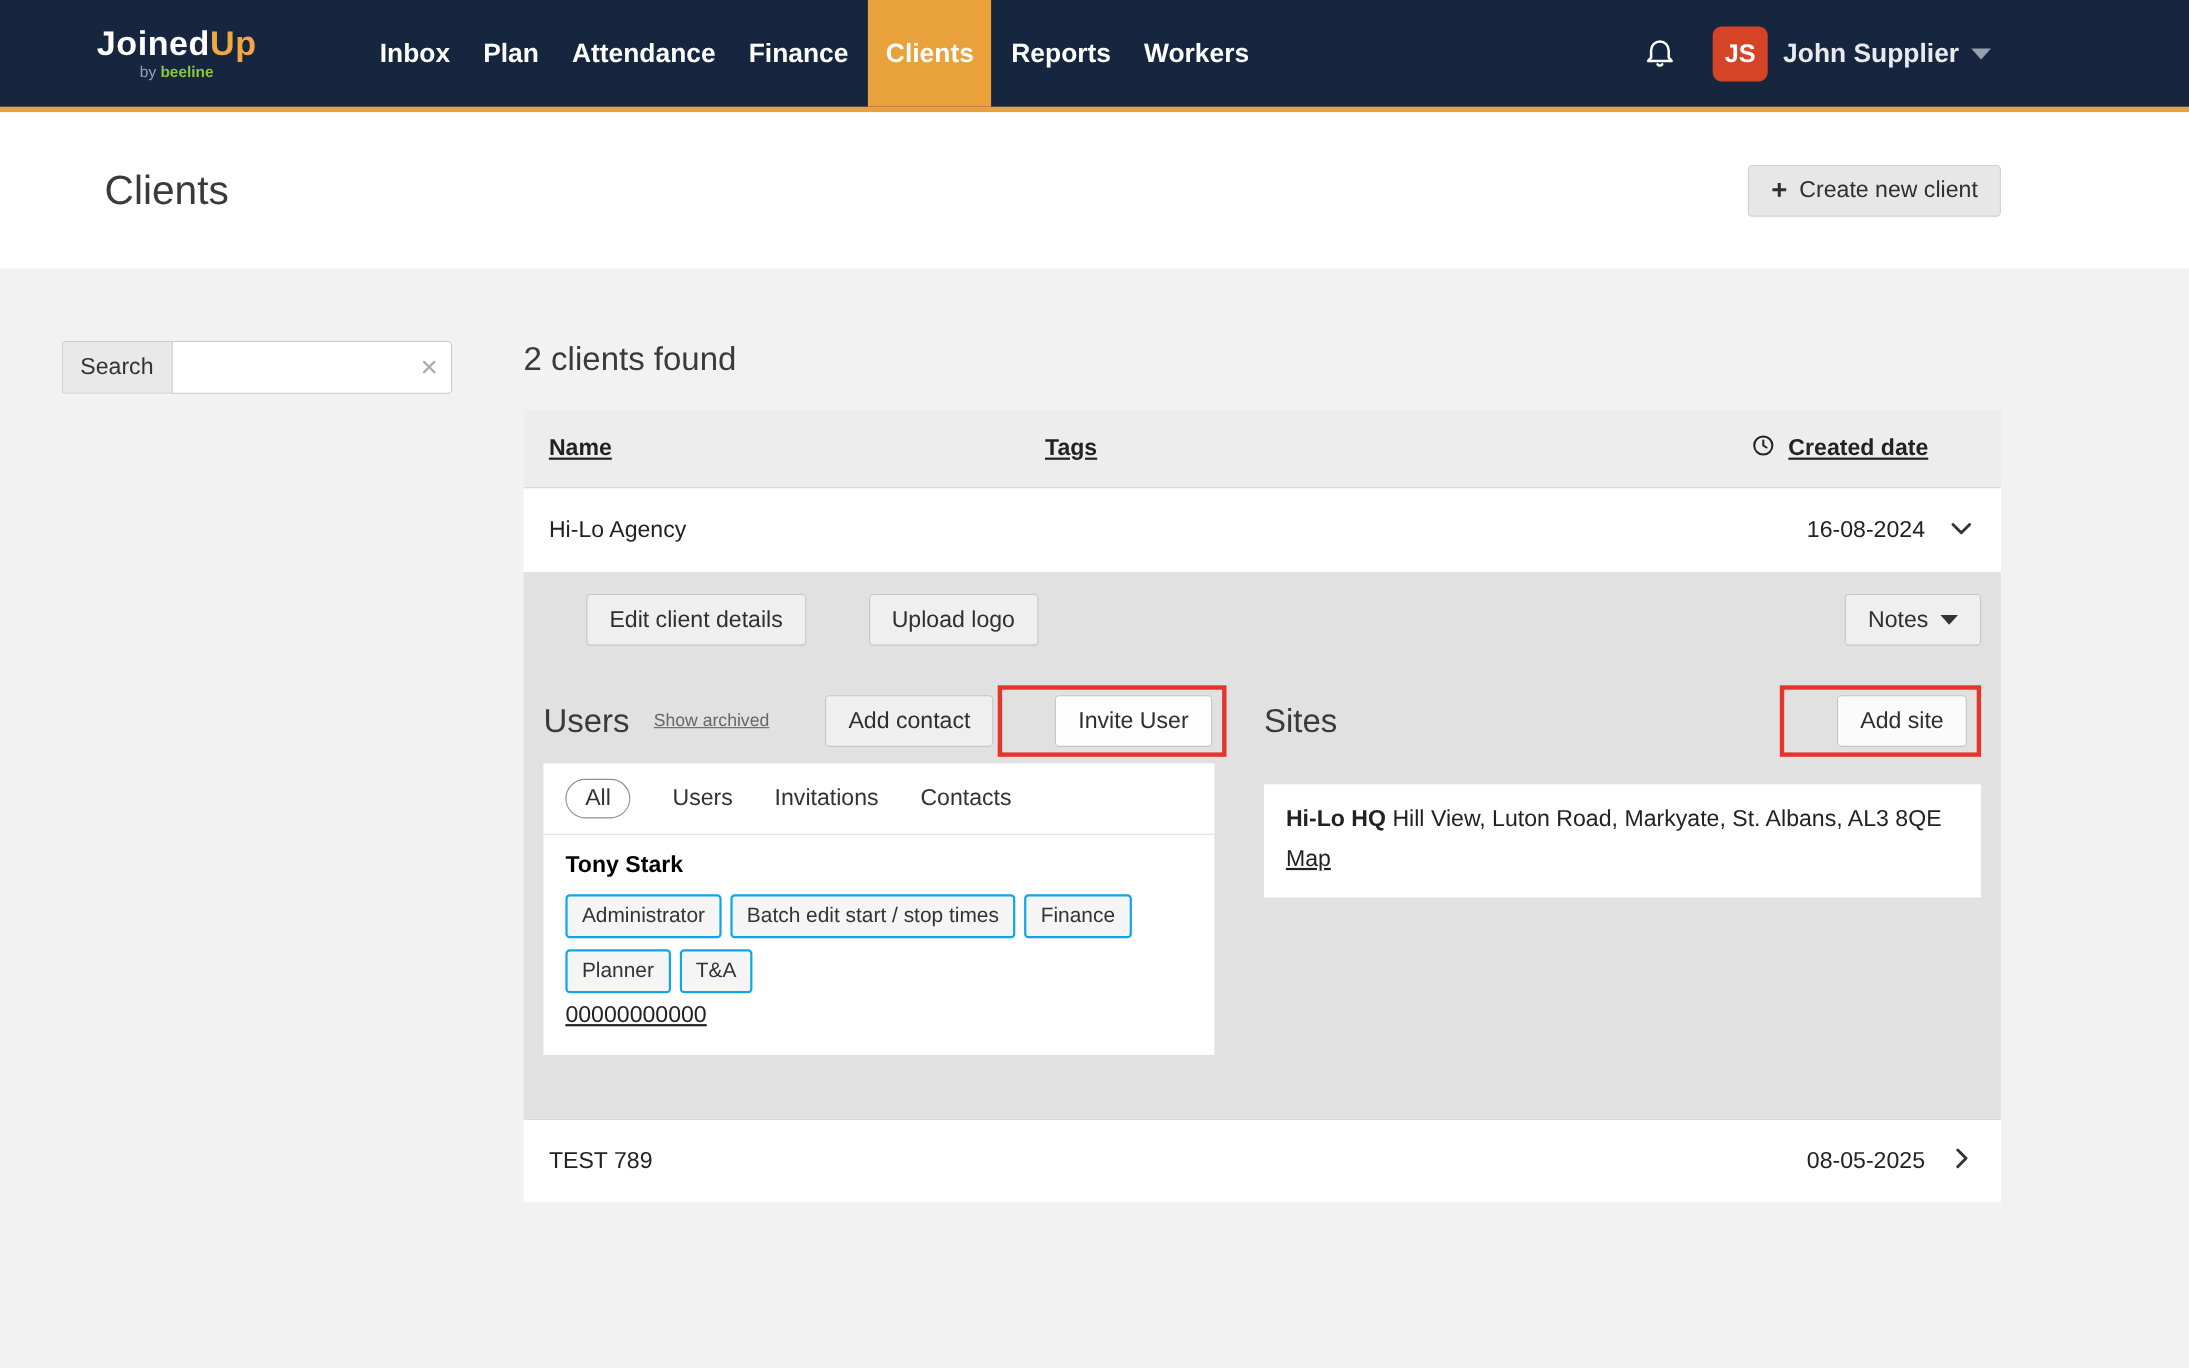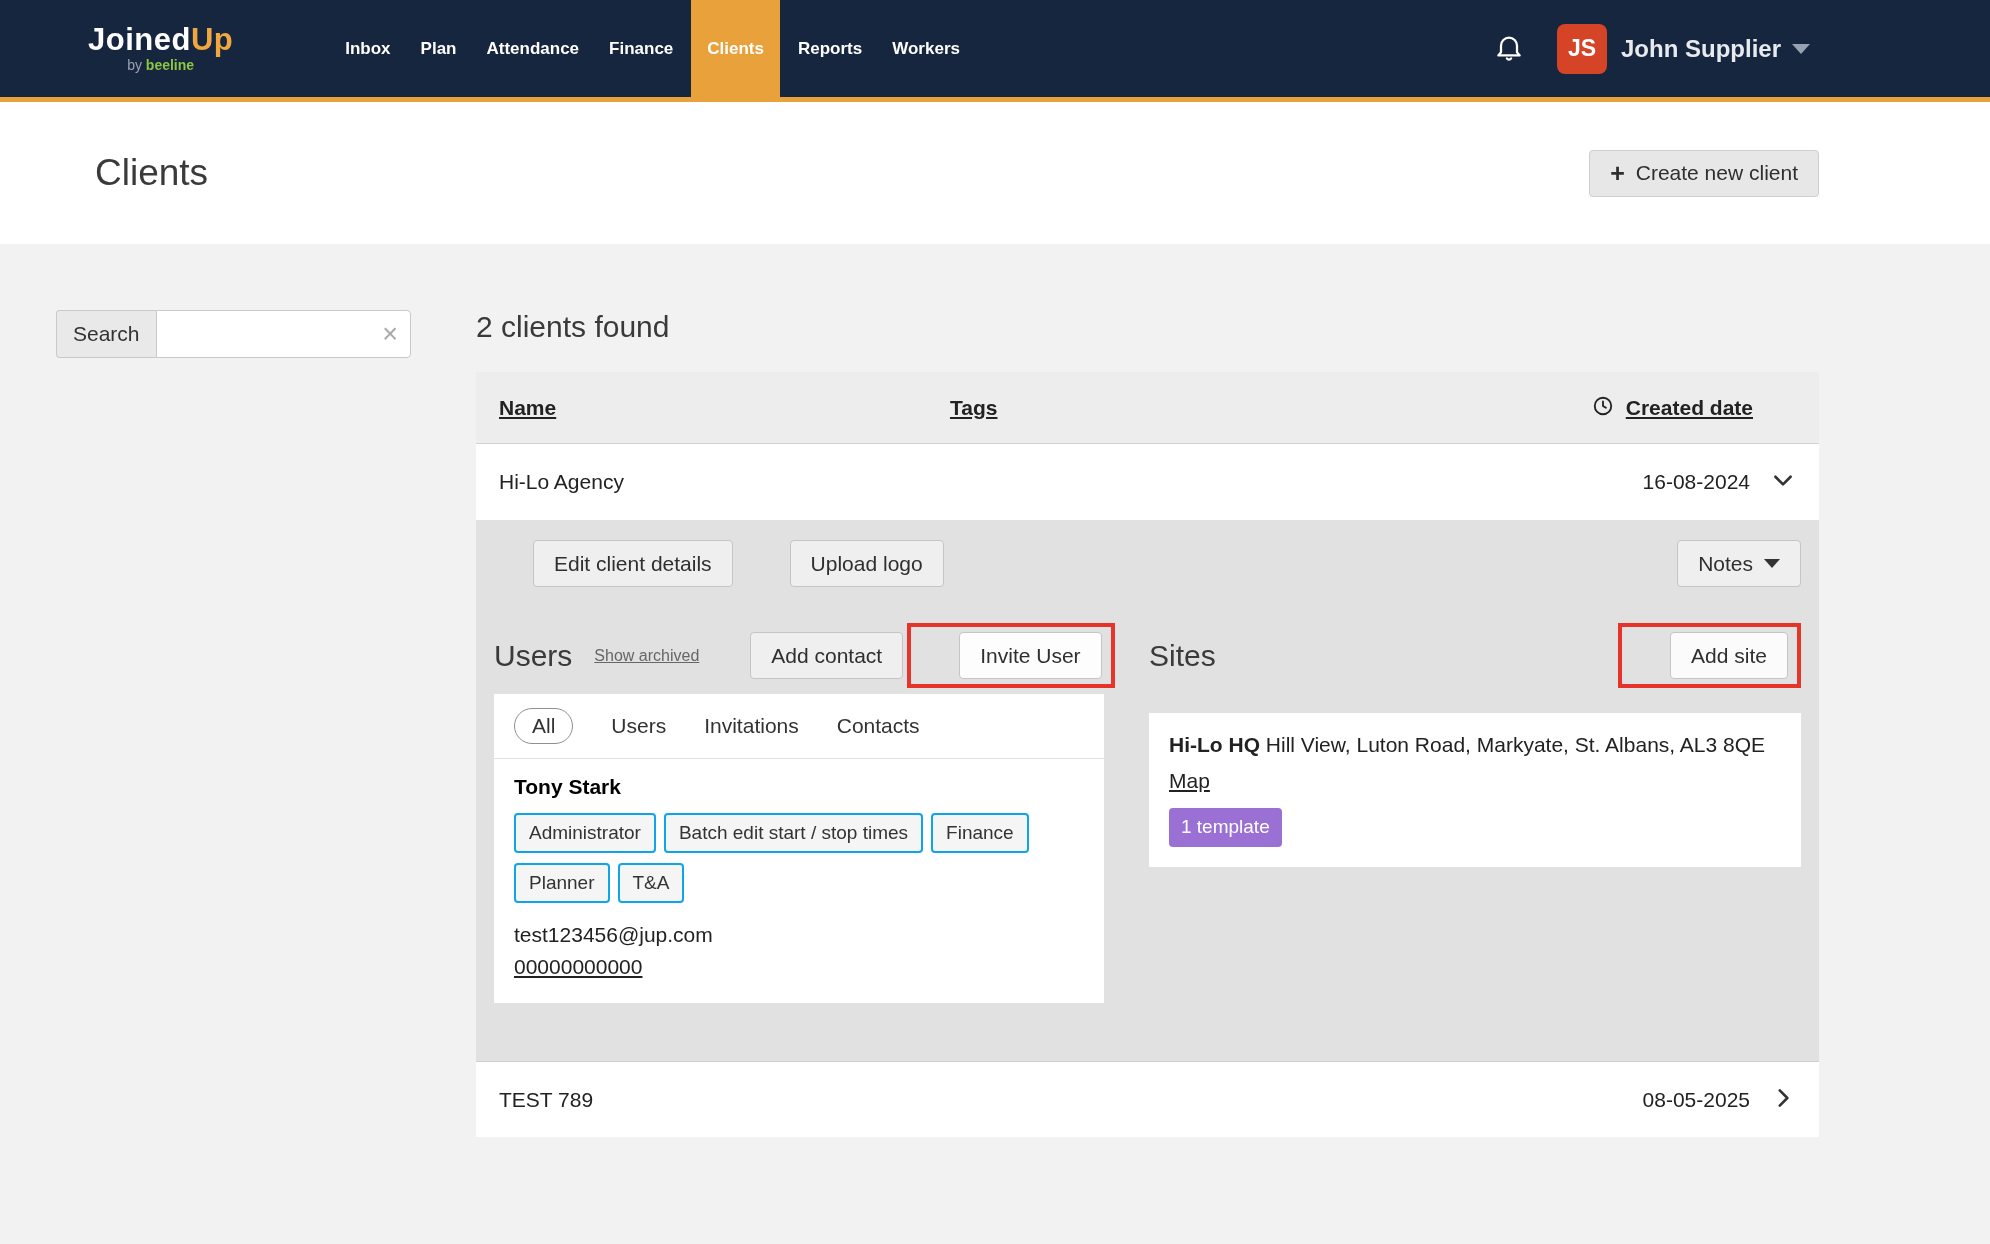--- a/index.html
+++ b/index.html
@@ -25,21 +25,21 @@
   .logo-main { font-size: 31px; font-weight: 700; letter-spacing: .5px; line-height: 1.05; }
   .lj { color: #ffffff; }
   .lu { color: #f0a73f; }
   .logo-sub { font-size: 14px; text-align: center; color: #9aa3b0; }
   .lbee { color: #8dc63f; font-weight: 700; }
 
   .nav { display: flex; align-items: stretch; gap: 6px; }
   .nav-item {
     display: flex; align-items: center;
     padding: 0 12px;
-    color: #fff; font-size: 17px; font-weight: 700;
+    color: #fff; font-size: 24px; font-weight: 700;
     cursor: pointer; white-space: nowrap;
   }
   .nav-item.active { background: #e9a13b; padding: 0 16px; }
 
   .nav-spacer { flex: 1; }
   .bell-btn { align-self: center; background: none; border: none; margin-right: 32px; cursor: pointer; display: flex; }
   .avatar {
     align-self: center;
     width: 50px; height: 50px; border-radius: 8px;
     background: #d54427; color: #fff;
@@ -261,43 +261,39 @@
               </div>
               <div class="card-body">
                 <div class="contact-name">Tony Stark</div>
                 <div class="roles">
                   <button class="role">Administrator</button>
                   <button class="role">Batch edit start / stop times</button>
                   <button class="role">Finance</button>
                   <button class="role">Planner</button>
                   <button class="role">T&amp;A</button>
                 </div>
-                <div class="email">test123456@jup.com</div>
                 <a class="phone">00000000000</a>
               </div>
             </div>
           </div>
 
           <div class="col-sites">
             <div class="col-head">
               <span class="col-title">Sites</span>
               <span class="red-wrap ml-auto">
                 <button class="btn addsite-btn">Add site</button>
               </span>
             </div>
 
             <div class="card site-card">
               <div>
                 <span class="site-name">Hi-Lo HQ</span>
                 <span>Hill View, Luton Road, Markyate, St. Albans, AL3 8QE</span>
               </div>
               <a class="map-link">Map</a>
-              <div>
-                <span class="badge">1 template</span>
-              </div>
             </div>
           </div>
 
         </div>
       </div>
 
       <div class="row row-test">
         <span class="row-name">TEST 789</span>
         <span class="row-date">08-05-2025</span>
         <span class="row-chev">

